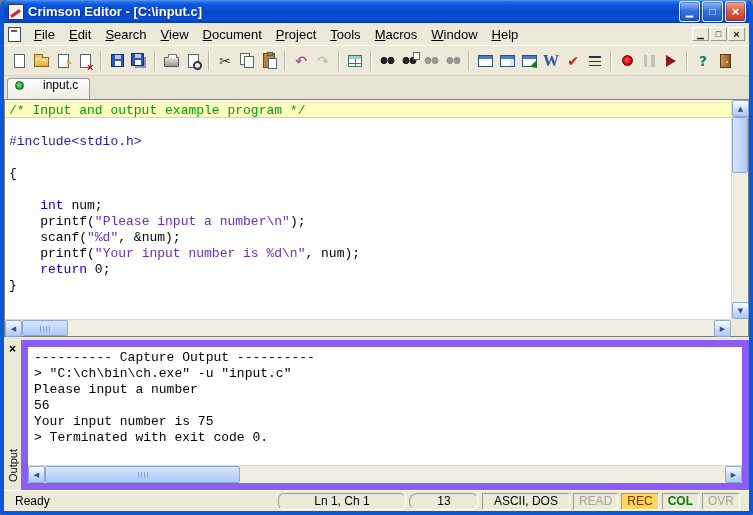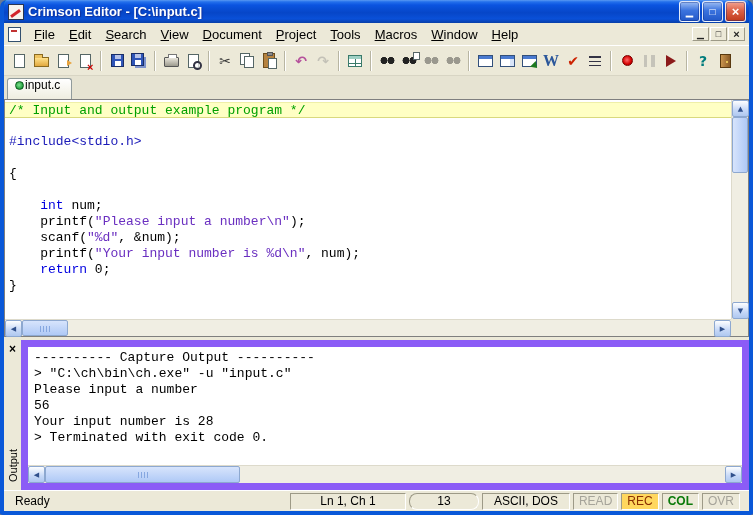--- a/index.html
+++ b/index.html
@@ -67,21 +67,21 @@
   .k-win2{box-shadow:inset 0 3px 0 #4A7AD0,inset -4px 0 0 #D8E4F8;}
   .k-win-arrow::after{content:"";position:absolute;right:-3px;bottom:-3px;border-left:4px solid transparent;border-right:4px solid transparent;border-top:6px solid #1E7A1E;transform:rotate(-45deg);}
   .k-list{width:12px;height:10px;background:repeating-linear-gradient(to bottom,#334 0 1.5px,transparent 1.5px 4.5px);}
   .k-record{width:11px;height:11px;border-radius:50%;background:radial-gradient(circle at 4px 4px,#FF6A6A,#D40000 60%,#8A0000);border:1px solid #7A0000;}
   .k-pause{width:11px;height:12px;background:linear-gradient(90deg,#8C8C8C 0 3.5px,transparent 3.5px 7px,#8C8C8C 7px 10.5px);}
   .k-play{width:0;height:0;border-left:10px solid #8B1A1A;border-top:6px solid transparent;border-bottom:6px solid transparent;}
   .k-door{width:11px;height:14px;background:linear-gradient(90deg,#C9944F,#8A5A26);border:1px solid #59390F;position:relative;}
   .k-door::after{content:"";position:absolute;right:2px;top:6px;width:2px;height:2px;background:#FFE066;border-radius:50%;}
   
   .tabbar{height:24px;flex:0 0 24px;display:flex;align-items:flex-end;background:#E6E3D2;border-top:1px solid #D8D5C4;padding-left:3px;}
-  .tab{display:inline-flex;align-items:center;gap:1px;height:21px;padding:0 11px 8px 7px;background:linear-gradient(#FFFFFF,#EFEDE0);
+  .tab{display:inline-flex;align-items:center;gap:19px;height:21px;padding:0 11px 8px 7px;background:linear-gradient(#FFFFFF,#EFEDE0);
     border:1px solid #919B9C;border-bottom:none;border-radius:3px 3px 0 0;font-size:12px;color:#000;}
   .tab-dot{width:9px;height:9px;border-radius:50%;background:radial-gradient(circle at 3px 3px,#7FE08F,#1F9E3A 70%,#0F6E24);border:1px solid #0A5A1C;}
   
   .editor-wrap{height:238px;flex:0 0 238px;display:grid;grid-template-columns:1fr 17px;grid-template-rows:1fr 17px;
     border:1px solid #7F7F7F;background:#fff;}
   .code-area{overflow:hidden;padding-top:2px;font-family:"Liberation Mono",monospace;font-size:13px;line-height:16px;}
   .cline{height:16px;white-space:pre;padding-left:4px;}
   .cline.active{background:#FFFFC4;border-top:1px solid #EFEFA8;border-bottom:1px solid #D9D97E;}
   .c-com{color:#00A000;} .c-pre{color:#1A1AB8;} .c-kw{color:#0000E0;} .c-str{color:#6A2FC0;} .c-pl{color:#000;}
   
@@ -105,21 +105,21 @@
   .output-close{width:13px;height:13px;margin-top:2px;display:flex;align-items:center;justify-content:center;
     font:bold 12px "Liberation Sans",sans-serif;color:#000;}
   .output-label{margin-top:auto;margin-bottom:8px;writing-mode:vertical-rl;transform:rotate(180deg);font-size:11px;color:#000;}
   .output-main{flex:1;display:flex;flex-direction:column;border:7px solid #8b5cf6;background:#fff;}
   .output-text{flex:1;overflow:hidden;padding:3px 0 0 6px;font-family:"Liberation Mono",monospace;font-size:13px;line-height:16px;}
   .oline{white-space:pre;height:16px;color:#000;}
   
   .statusbar{flex:1;display:flex;align-items:center;background:#ECE9D8;border-top:1px solid #FFF;font-size:12px;padding:1px 3px;gap:3px;}
   .spanel{border:1px solid;border-color:#9D9A87 #FFFFFF #FFFFFF #9D9A87;height:17px;display:flex;align-items:center;padding:0 8px;white-space:nowrap;}
   .spanel.ready{border:none;flex:1;}
-  .spanel.pos{width:116px;justify-content:center;}
+  .spanel.pos{width:128px;justify-content:center;border-radius:6px;}
   .spanel.val{width:70px;justify-content:center;border-radius:8px;}
   .spanel.enc{width:88px;justify-content:center;}
   .flags{display:flex;gap:3px;margin-right:6px;}
   .flag{justify-content:center;padding:0 5px;}
   .flag.off{color:#A6A49A;}
   .flag.active{background:#FFD75E;color:#8A2E00;font-weight:normal;}
   .flag.on{color:#0A7A0A;font-weight:bold;}
 </style>
 </head>
 <body>
@@ -301,21 +301,21 @@
     <div class="output-side">
       <div class="output-close">×</div>
       <div class="output-label">Output</div>
     </div>
     <div class="output-main">
       <div class="output-text">
           <div class="oline">---------- Capture Output ----------</div>
           <div class="oline">&gt; "C:\ch\bin\ch.exe" -u "input.c"</div>
           <div class="oline">Please input a number</div>
           <div class="oline">56</div>
-          <div class="oline">Your input number is 28</div>
+          <div class="oline">Your input number is 75</div>
           <div class="oline">&gt; Terminated with exit code 0.</div>
         </div>
       <div class="hscroll">
         <div class="sb-btn sb-left"></div>
         <div class="sb-track-h">
           <div class="sb-thumb-h thumb-out"></div>
         </div>
         <div class="sb-btn sb-right"></div>
       </div>
     </div>

